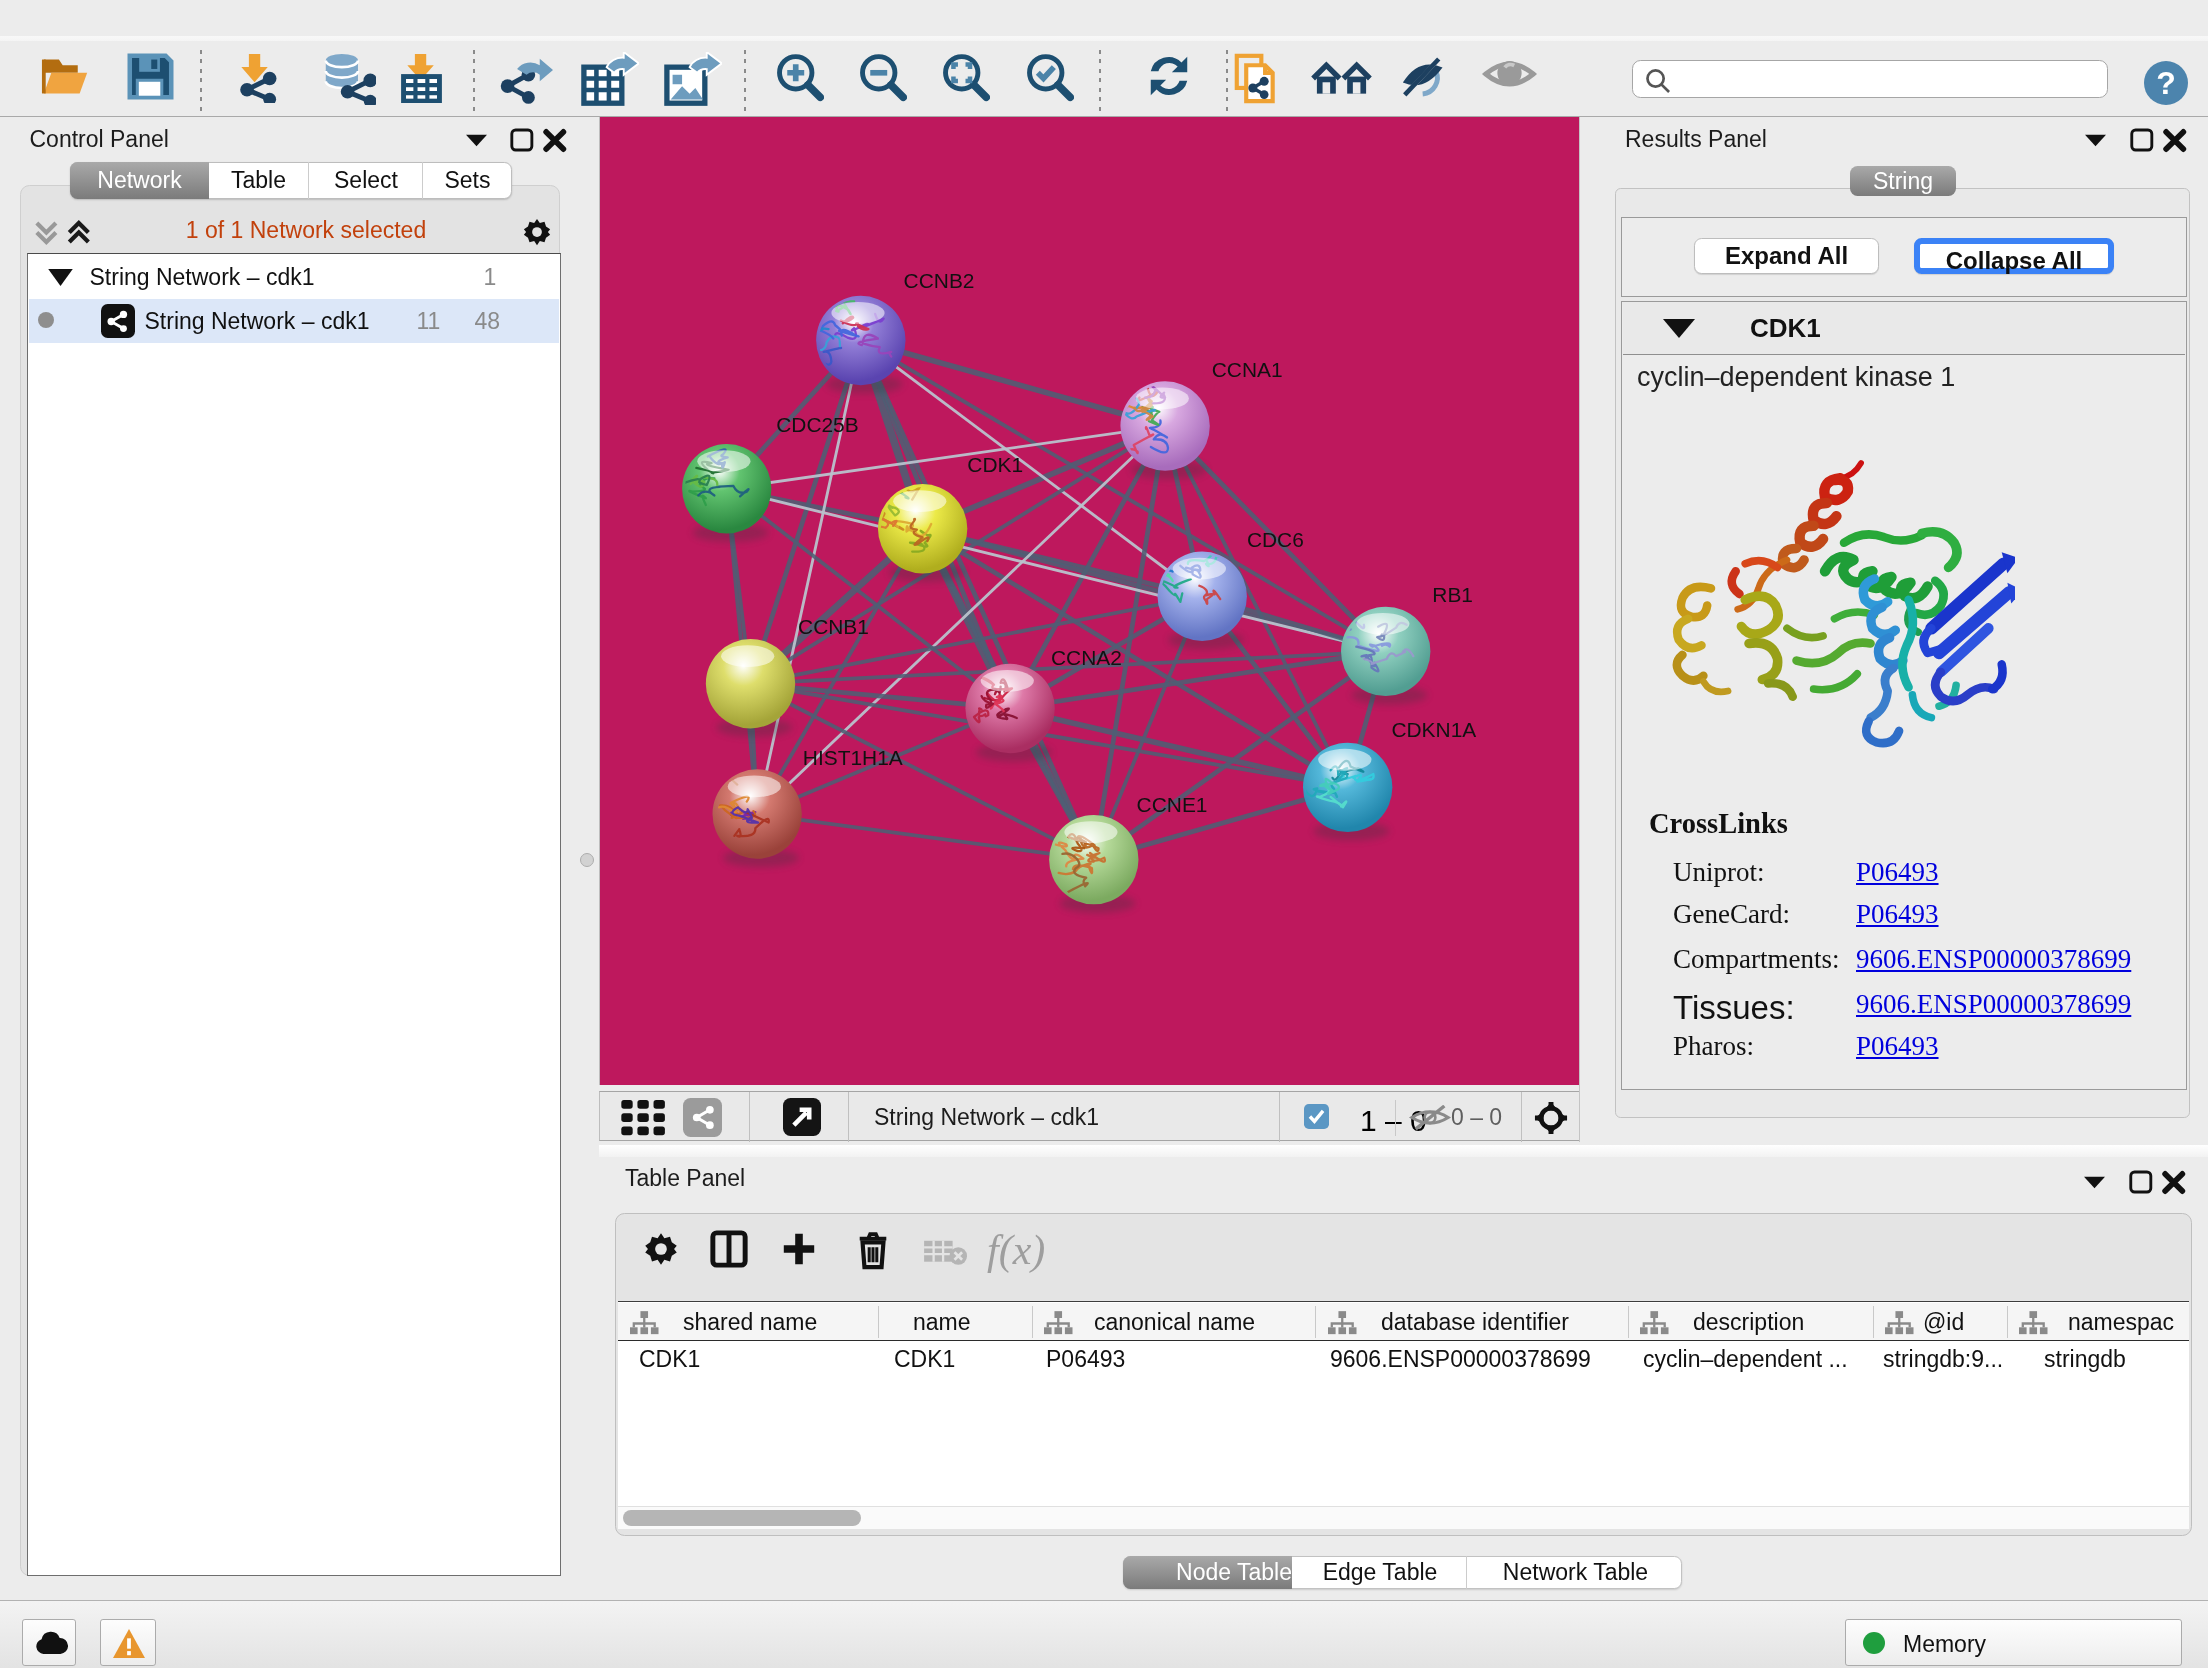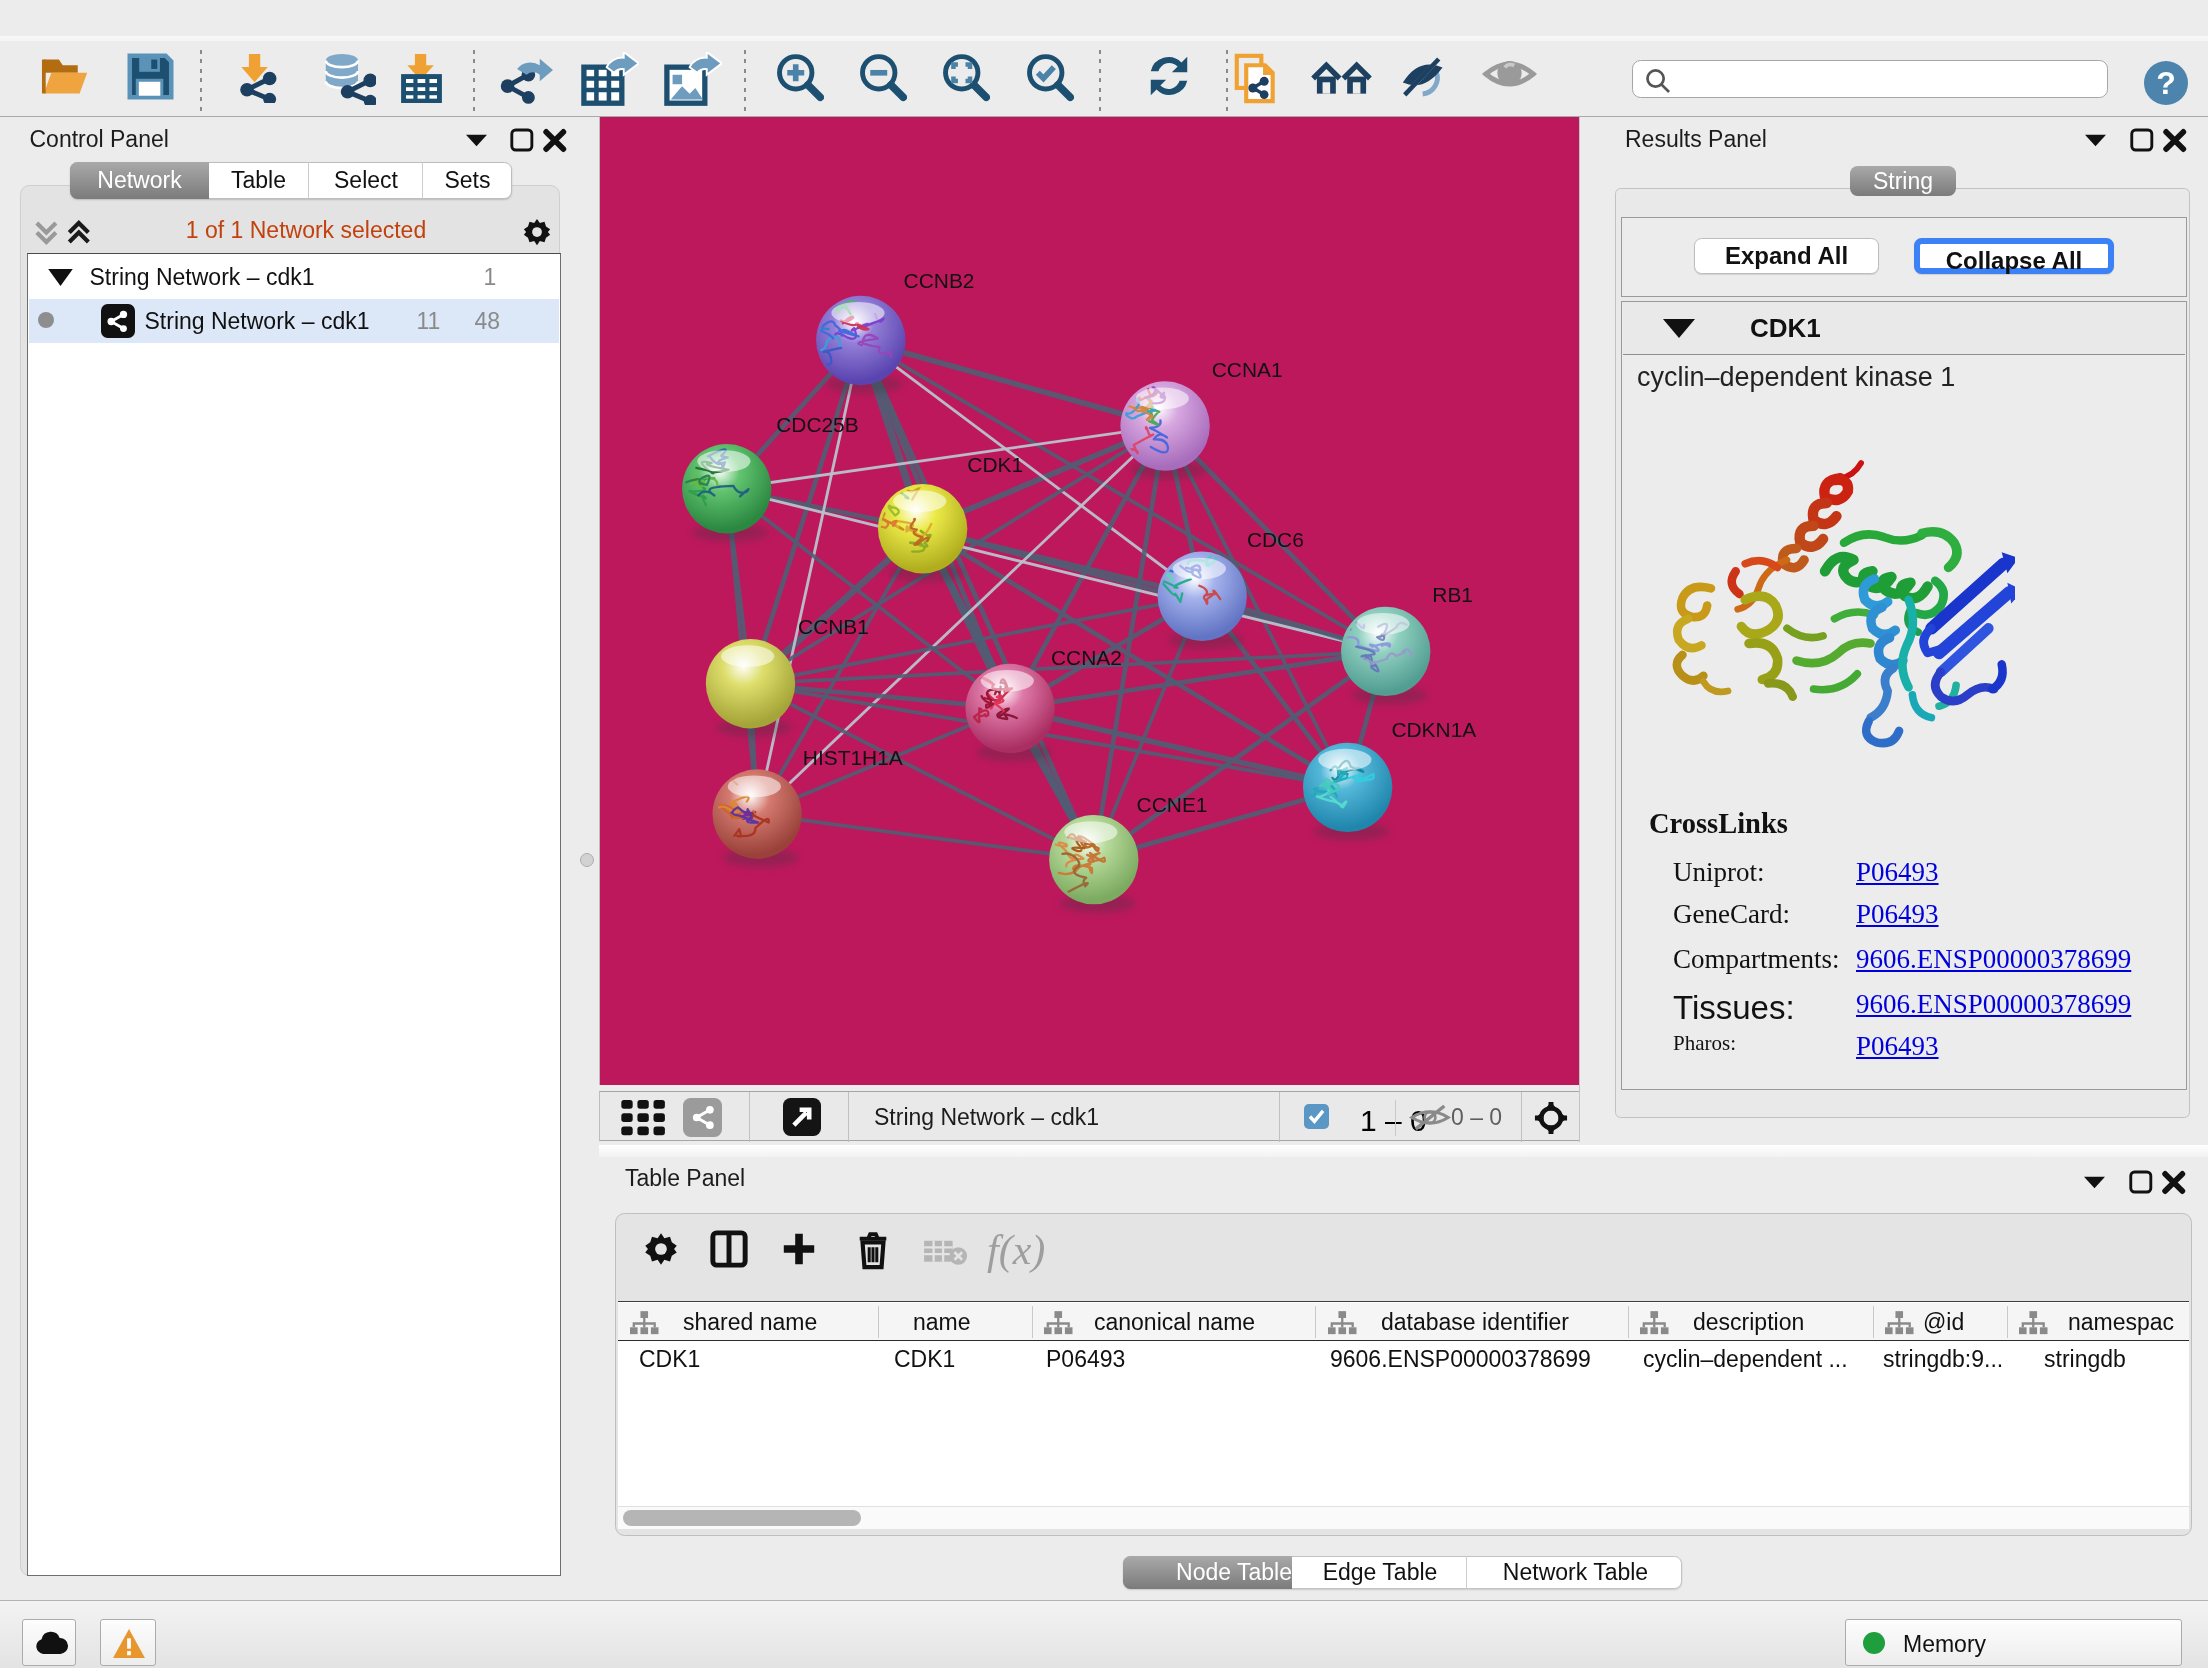--- a/index.html
+++ b/index.html
@@ -690,21 +690,21 @@
   </svg>
   <div style="position:absolute; left:69px; top:691px; font-size:28.5px; font-weight:bold; color:#111; font-family:'Liberation Serif',serif;">CrossLinks</div>
   <div style="position:absolute; left:93px; top:740px; font-size:27px; color:#111; font-family:'Liberation Serif',serif;">Uniprot:</div>
   <a class="lnk" style="position:absolute; left:276px; top:740px; font-size:27px;">P06493</a>
   <div style="position:absolute; left:93px; top:782px; font-size:27px; color:#111; font-family:'Liberation Serif',serif;">GeneCard:</div>
   <a class="lnk" style="position:absolute; left:276px; top:782px; font-size:27px;">P06493</a>
   <div style="position:absolute; left:93px; top:827px; font-size:27px; color:#111; font-family:'Liberation Serif',serif;">Compartments:</div>
   <a class="lnk" style="position:absolute; left:276px; top:827px; font-size:27px;">9606.ENSP00000378699</a>
   <div style="position:absolute; left:93px; top:872px; font-size:33px; color:#111; font-family:Liberation Sans, sans-serif;">Tissues:</div>
   <a class="lnk" style="position:absolute; left:276px; top:872px; font-size:27px;">9606.ENSP00000378699</a>
-  <div style="position:absolute; left:93px; top:914px; font-size:21px; color:#111; font-family:'Liberation Serif',serif;text-align:center;">Pharos:</div>
+  <div style="position:absolute; left:93px; top:914px; font-size:27px; color:#111; font-family:'Liberation Serif',serif;text-align:center;">Pharos:</div>
   <a class="lnk" style="position:absolute; left:276px; top:914px; font-size:27px;">P06493</a>
 </div>
 <div id="tablepanel">
   <div style="position:absolute; left:0; top:2.9px; width:1609px; height:12.4px; background:linear-gradient(#ffffff,#f2f2f2);"></div>
   <div class="paneltitle" style="position:absolute; left:26px; top:23px;">Table Panel</div>
   <svg style="position:absolute; left:1485px; top:27.6px;" width="105" height="25" viewBox="0 0 110 26">
     <path d="M0 7 L22 7 11 19 z" fill="#111111"></path>
     <rect x="49" y="2" width="21" height="21" rx="4" fill="none" stroke="#111111" stroke-width="3"></rect>
     <path d="M85 4 L103 22 M103 4 L85 22" stroke="#111111" stroke-width="6" stroke-linecap="round"></path>
   </svg>

